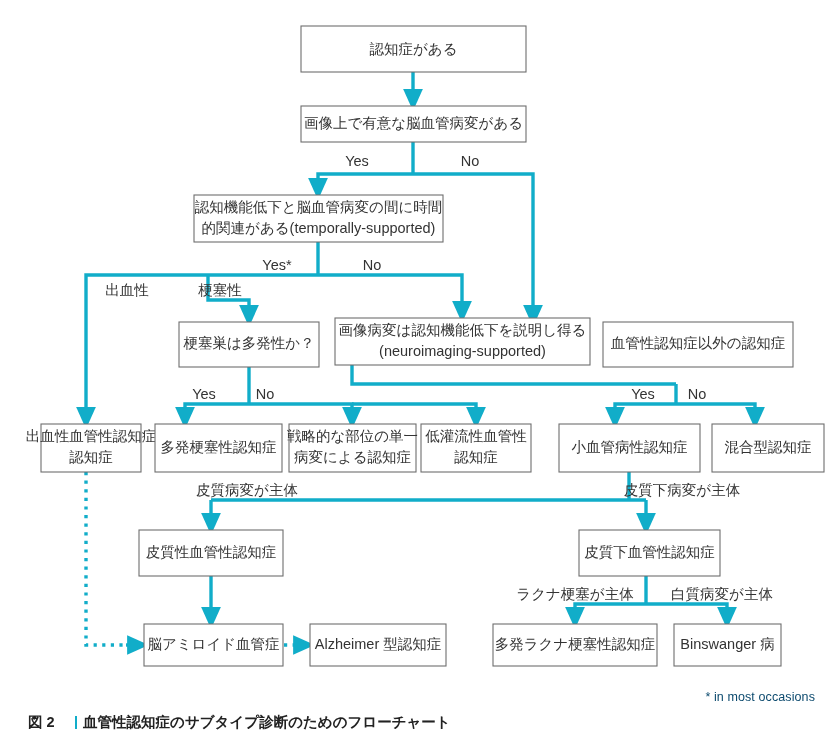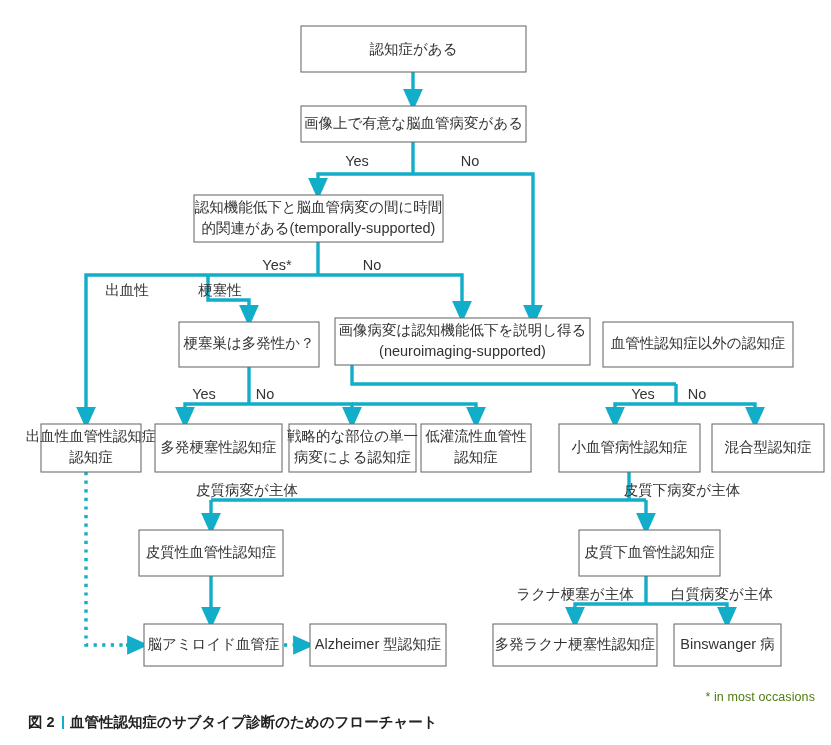--- a/index.html
+++ b/index.html
@@ -52,33 +52,33 @@
     stroke-width: 3.4;
     fill: none;
     stroke-dasharray: 3.2 5.4;
     stroke-linecap: butt;
   }
   .footnote {
     position: absolute;
     right: 16px;
     top: 690px;
     font-size: 12.5px;
-    color: #4d7c0f;
+    color: #0c4a6e;
     letter-spacing: 0.1px;
   }
   .caption {
     position: absolute;
     left: 28px;
     top: 713px;
     font-size: 14.5px;
     font-weight: bold;
     color: #222222;
     white-space: nowrap;
   }
-  .caption .capnum { margin-right: 3px; }
+  .caption .capnum { margin-right: 16px; }
   .caption .capbar {
     display: inline-block;
     width: 2.5px;
     height: 13px;
     background: #11ADC9;
     vertical-align: -2px;
     margin: 0 6px 0 4px;
   }
 </style>
 </head>

